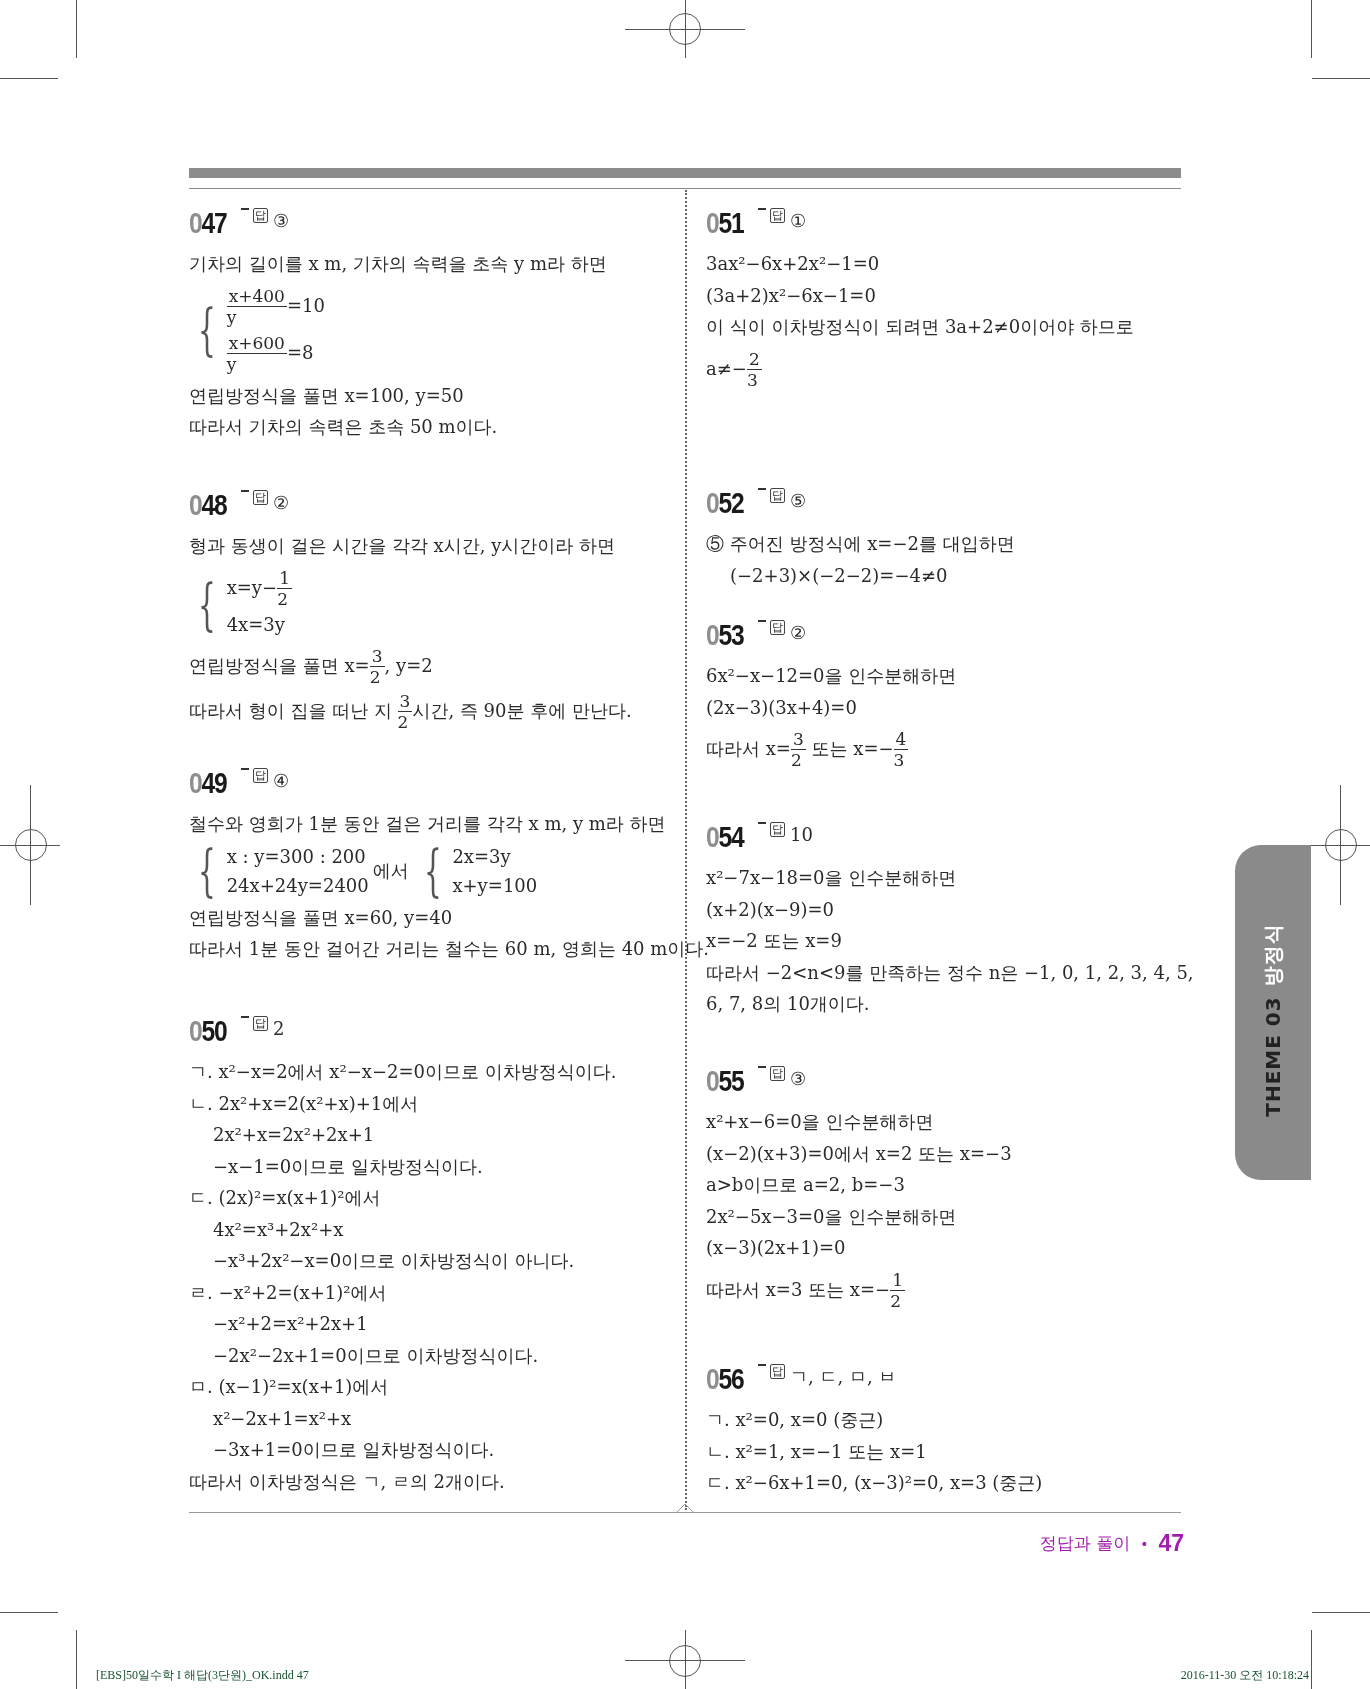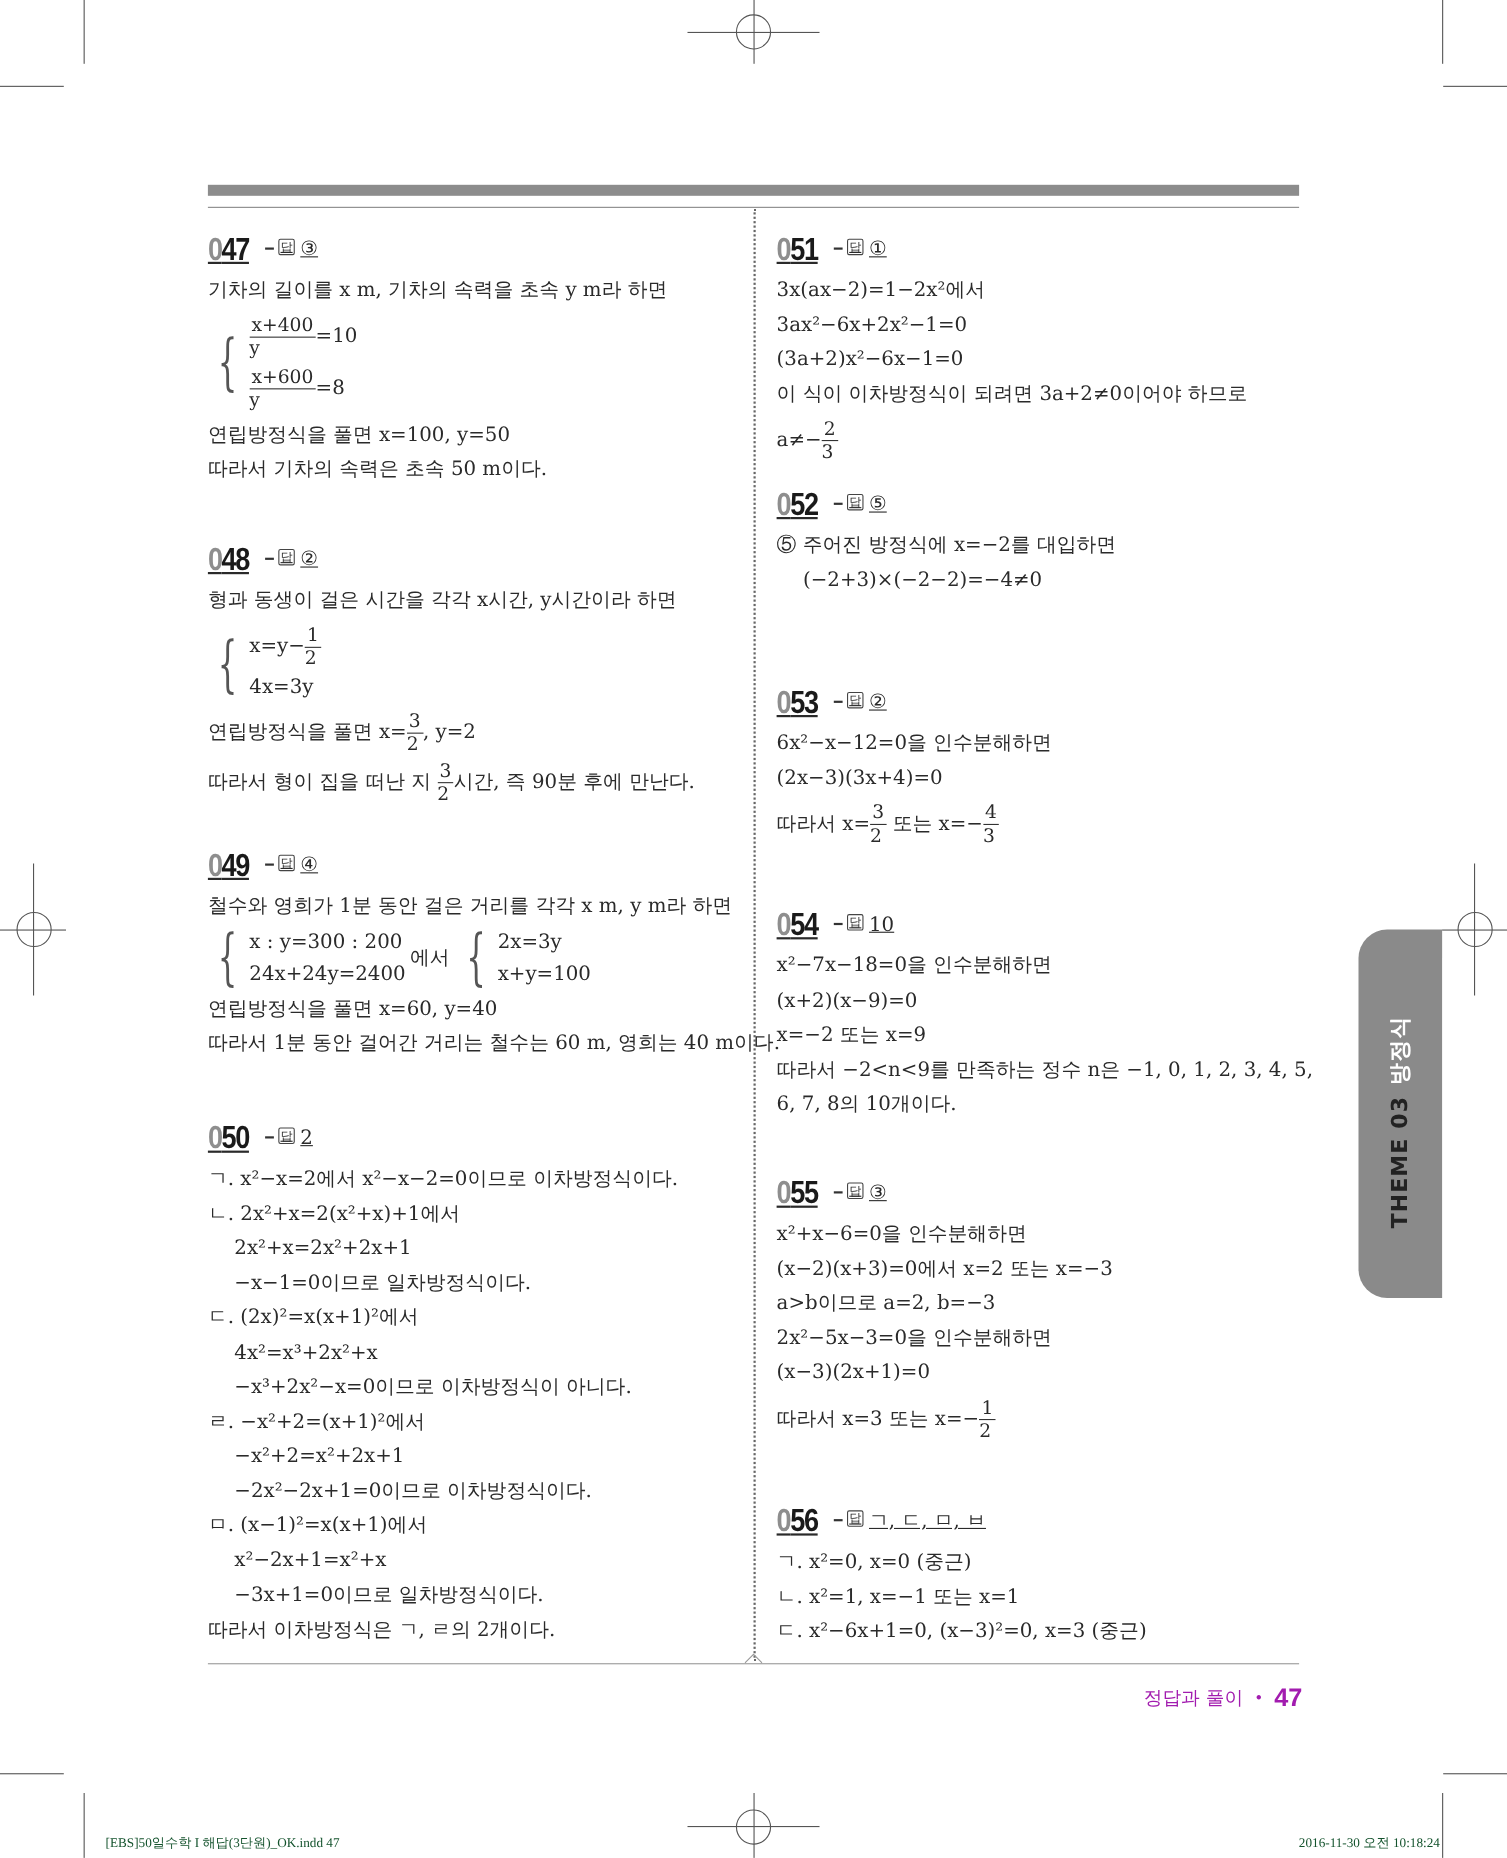--- a/index.html
+++ b/index.html
@@ -8,21 +8,21 @@
   .abs { position:absolute; }
   .topbar { left:189px; top:168px; width:992px; height:10px; background:#8c8c8c; }
   .topline { left:189px; top:188px; width:992px; height:1px; background:#888; }
   .divider { left:685px; top:190px; width:0; height:1320px; border-left:2px dotted #666; }
   .bottomline { left:189px; top:1512px; width:992px; height:1px; background:#999; }
   .notch { left:677px; top:1503px; width:16px; height:10px; }
   .col { position:absolute; width:470px; font-size:18px; line-height:31.5px; }
   .col.left { left:189px; }
   .col.right { left:706px; }
   .prob { position:absolute; left:0; width:480px; }
-  .head { height:38px; display:flex; align-items:center; margin-bottom:2px;text-decoration:underline; }
+  .head { height:38px; display:flex; align-items:flex-start; margin-bottom:2px; }
   .num { font-family:"Liberation Sans","DejaVu Sans",sans-serif; font-weight:bold; font-size:29px;
          letter-spacing:-1.5px; color:#1a1a1a; line-height:30px; transform:scaleX(0.85); transform-origin:left bottom; display:inline-block; width:52px; }
   .num .z { color:#8e8e8e; }
   .us { display:inline-block; width:8px; border-bottom:2px solid #333; margin:0 4px 3px 0; }
   .badge { display:inline-block; border:1.5px solid #444; border-radius:2px; font-family:"DejaVu Sans",sans-serif;
            font-size:11px; line-height:13px; padding:0 1px; margin-right:5px; margin-bottom:6px; }
   .ans { font-size:18px; line-height:26px; }
   .line { white-space:nowrap; }
   .ind { padding-left:24px; }
   .sys { display:flex; align-items:center; }
@@ -182,31 +182,30 @@
 
 <div class="col right">
 
   <div class="prob" style="top:208px">
     <div class="head">
       <span class="num"><span class="z">0</span><span>51</span></span>
         <span class="us"></span>
         <span class="badge">답</span>
         <span class="ans">①</span>
     </div>
-    <div class="line">3x(ax−2)=1−2x²에서</div>
     <div class="line">3ax²−6x+2x²−1=0</div>
     <div class="line">(3a+2)x²−6x−1=0</div>
     <div class="line">이 식이 이차방정식이 되려면 3a+2≠0이어야 하므로</div>
     <div class="line" style="margin-top:6px"><span>a≠−</span><span class="frac">
           <span class="n">2</span>
           <span>3</span>
         </span></div>
   </div>
 
-  <div class="prob" style="top:440px">
+  <div class="prob" style="top:488px">
     <div class="head">
       <span class="num"><span class="z">0</span><span>52</span></span>
         <span class="us"></span>
         <span class="badge">답</span>
         <span class="ans">⑤</span>
     </div>
     <div class="line">⑤ 주어진 방정식에 x=−2를 대입하면</div>
     <div class="line ind">(−2+3)×(−2−2)=−4≠0</div>
   </div>
 

